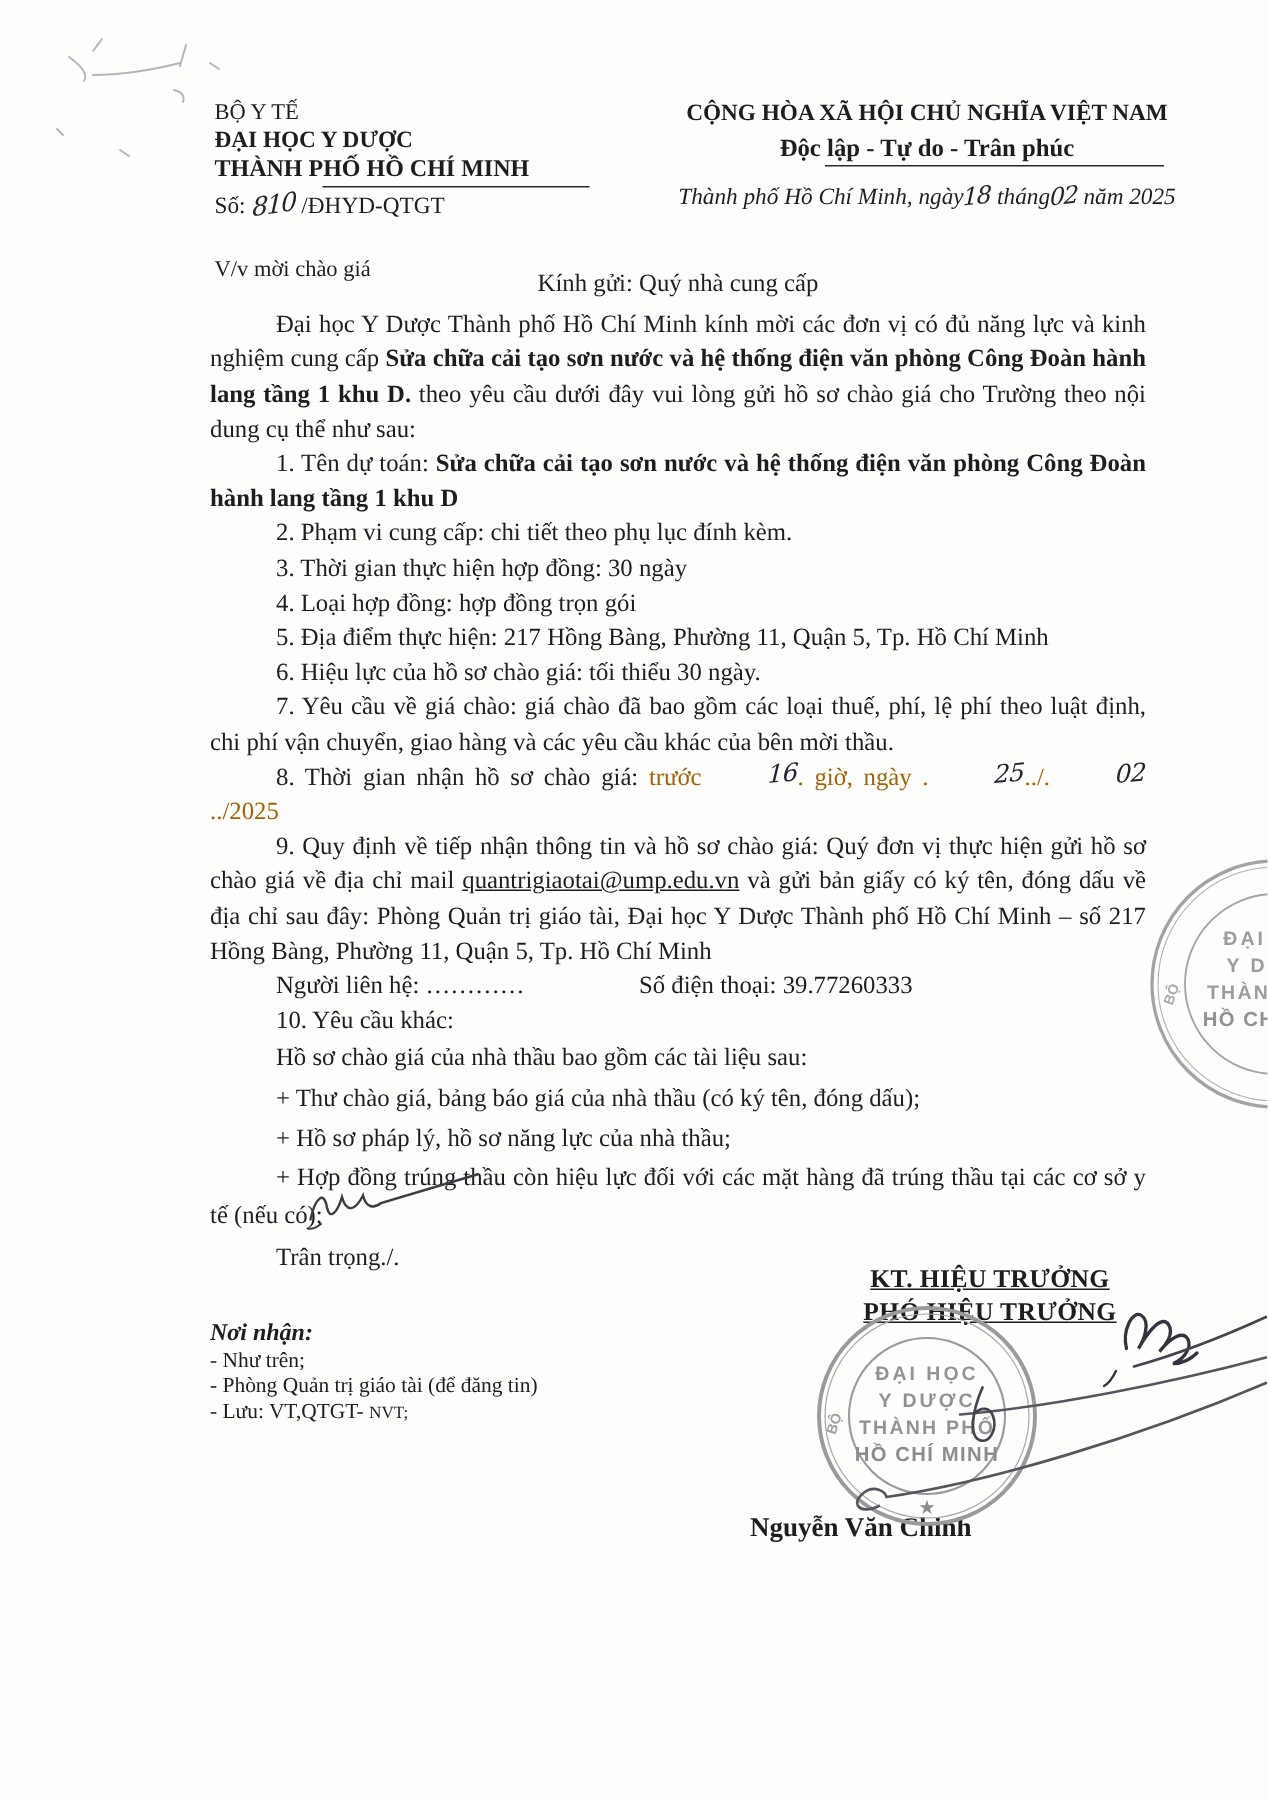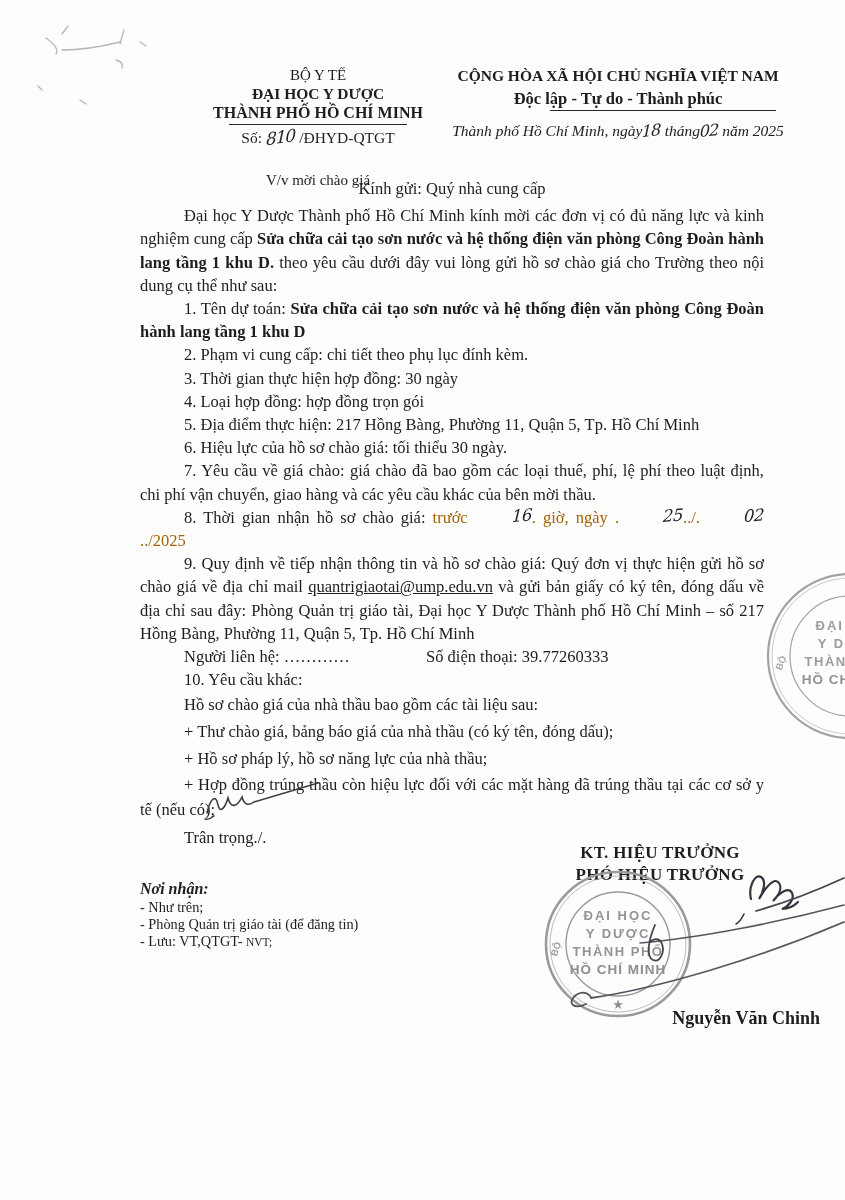--- a/index.html
+++ b/index.html
@@ -6,22 +6,22 @@
   .page{
     position:relative;
     width:845px;height:1200px;
     background:#fdfdfc;
     overflow:hidden;
     font-family:"Liberation Serif", serif;
     color:#1d1d1f;
   }
   
   .hdr-left{
-    position:absolute;top:66px;left:157px;width:322px;
-    text-align:center;line-height:18px;
+    position:absolute;top:66px;left:143px;width:322px;
+    text-align:left;line-height:18px;
   }
   .hdr-left .l1{font-size:15px;}
   .hdr-left .l2{font-size:15.5px;font-weight:bold;margin-top:1px;}
   .hdr-left .l3{font-size:16px;font-weight:bold;margin-top:1px;}
   .hdr-left .rule{width:178px;height:0;border-bottom:1.5px solid #2a2a2a;margin:2px auto 3px auto;}
   .hdr-left .so{font-size:15.5px;}
   .hdr-left .subject{font-size:15px;margin-top:24px;}
   .hw{
     font-family:"DejaVu Serif", serif;font-style:italic;
     display:inline-block;transform:rotate(-6deg) skewX(-8deg);
@@ -52,22 +52,22 @@
   .contact-row{margin:0;}
   .contact-row .c1{display:inline-block;width:242px;margin-left:44px;}
   .bullets .para{line-height:24.6px;margin-top:2px;}
   .closing{text-indent:44px;margin-top:3px;line-height:25px;}
   
   .recipients{position:absolute;top:848px;left:140px;width:330px;}
   .recipients .title{font-size:16px;font-weight:bold;font-style:italic;line-height:20px;margin-top:31px;}
   .recipients .item{font-size:14.3px;line-height:16.8px;}
   .recipients .small{font-size:11.5px;}
   .sig-block{position:absolute;top:842px;left:500px;width:320px;text-align:center;}
-  .sig-block .t1,.sig-block .t2{font-size:17px;font-weight:bold;line-height:22px;letter-spacing:.3px;}
-  .sig-name{position:absolute;top:1008px;left:500px;width:320px;text-align:right;
+  .sig-block .t1,.sig-block .t2{font-size:17px;font-weight:bold;line-height:22px;letter-spacing:.3px;text-decoration:underline;}
+  .sig-name{position:absolute;top:1008px;left:500px;width:320px;text-align:left;
     font-size:18px;font-weight:bold;}
   
   .stamp-main{position:absolute;top:868px;left:542px;width:152px;height:152px;}
   .stamp-partial{position:absolute;top:568px;left:752px;width:176px;height:176px;}
   .ink-overlay{position:absolute;top:0;left:0;width:845px;height:1200px;pointer-events:none;}
   .scribble{position:absolute;top:8px;left:28px;width:180px;height:110px;}
 </style>
 </head>
 <body>
 
@@ -85,21 +85,21 @@
     <div class="so">
       <span>Số:</span>
       <span class="hw">810</span>
       <span>/ĐHYD-QTGT</span>
     </div>
     <div class="subject">V/v mời chào giá</div>
   </div>
 
   <div class="hdr-right">
     <div class="country">CỘNG HÒA XÃ HỘI CHỦ NGHĨA VIỆT NAM</div>
-    <div class="motto">Độc lập - Tự do - Thành phúc</div>
+    <div class="motto">Độc lập - Tự do - Trân phúc</div>
     <div class="rule"></div>
     <div class="dateline">
       <span>Thành phố Hồ Chí Minh, ngày</span><span class="hw">18</span>
       <span>tháng</span><span class="hw">02</span>
       <span>năm 2025</span>
     </div>
   </div>
 
   <div class="body-text">
     <div class="salutation">Kính gửi: Quý nhà cung cấp</div>

